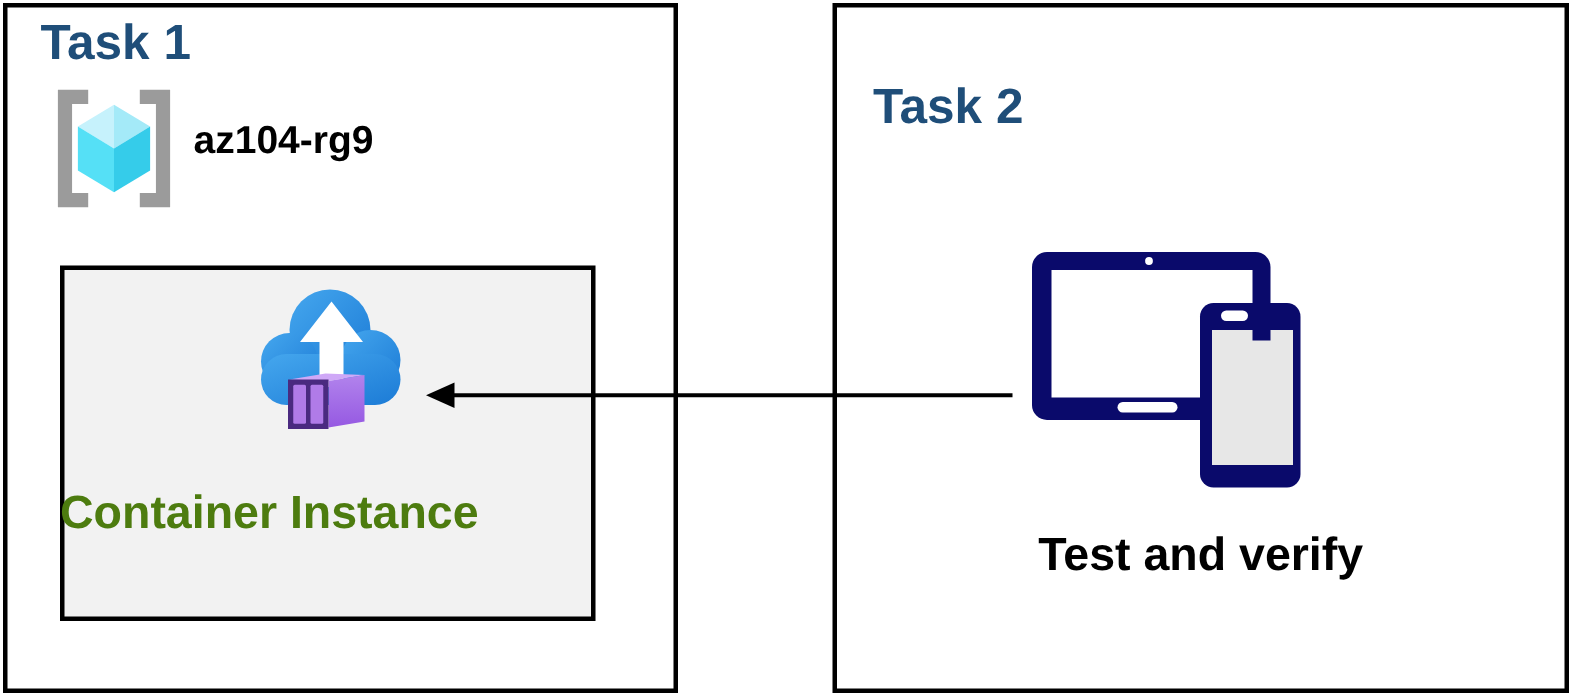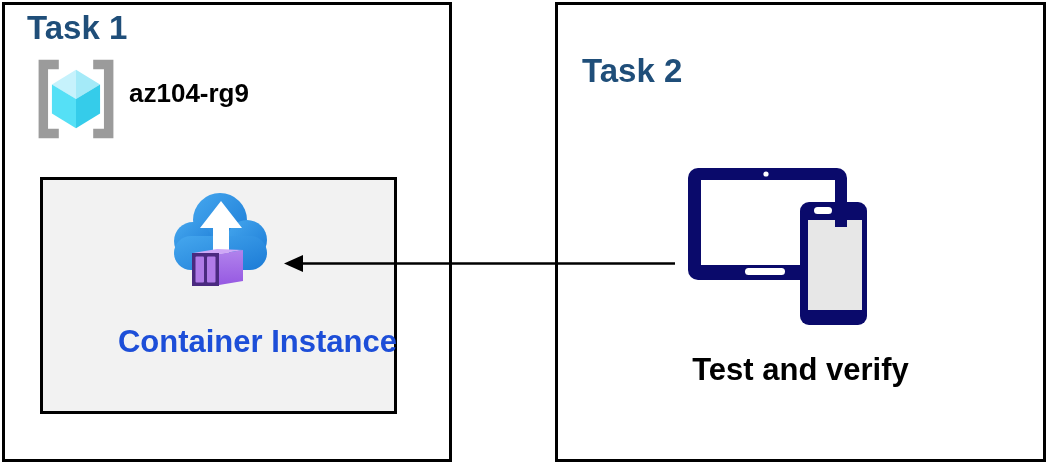--- a/index.html
+++ b/index.html
@@ -23,22 +23,22 @@
   #rg-name{
     position:absolute;left:129px;top:78px;font-size:26px;font-weight:bold;
     color:#000000;white-space:nowrap;
   }
   #inner-box{
     position:absolute;box-sizing:border-box;left:40px;top:177px;
     width:357px;height:237px;background:#F2F2F2;border:3px solid #000000;
   }
   #ci-icon{position:absolute;left:170px;top:188px;}
   #ci-label{
-    position:absolute;left:40px;top:324px;width:357px;text-align:right;
-    font-size:31px;font-weight:bold;color:#1d4ed8;
+    position:absolute;left:40px;top:324px;width:357px;text-align:left;
+    font-size:31px;font-weight:bold;color:#4d7c0f;
   }
   #devices-icon{position:absolute;left:686px;top:160px;}
   #t2-label{
     position:absolute;left:555px;top:352px;width:491px;text-align:center;
     font-size:31px;font-weight:bold;color:#000000;
   }
   #connector-arrow{position:absolute;left:278px;top:250px;z-index:5;}
 </style>
 </head>
 <body>

